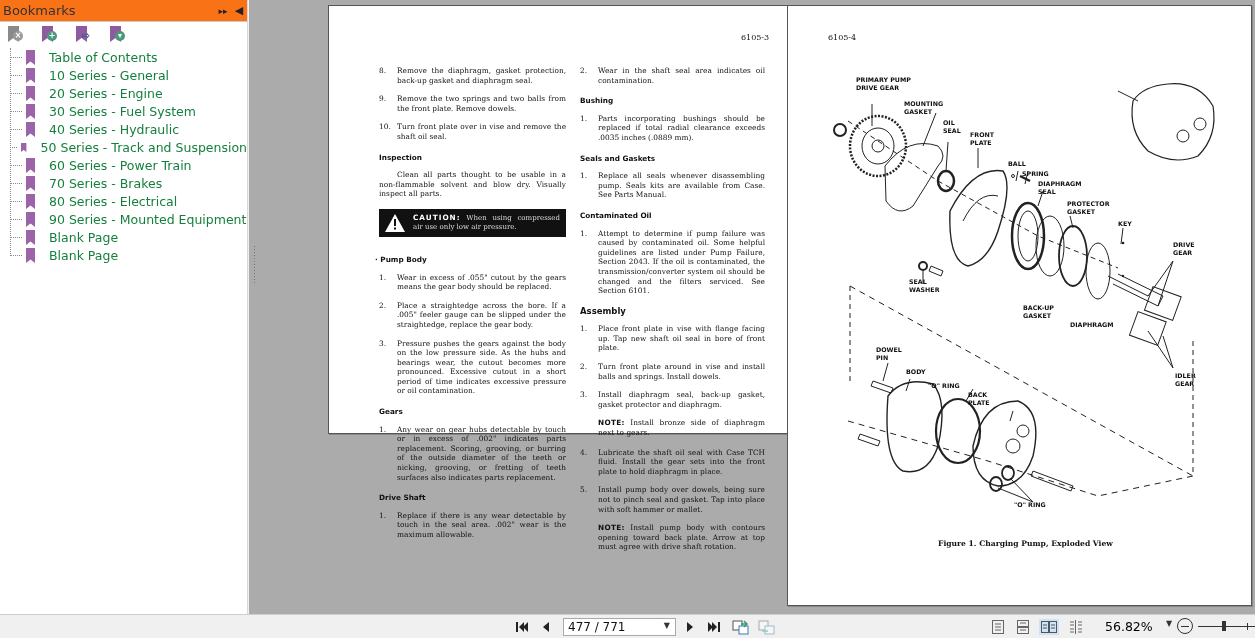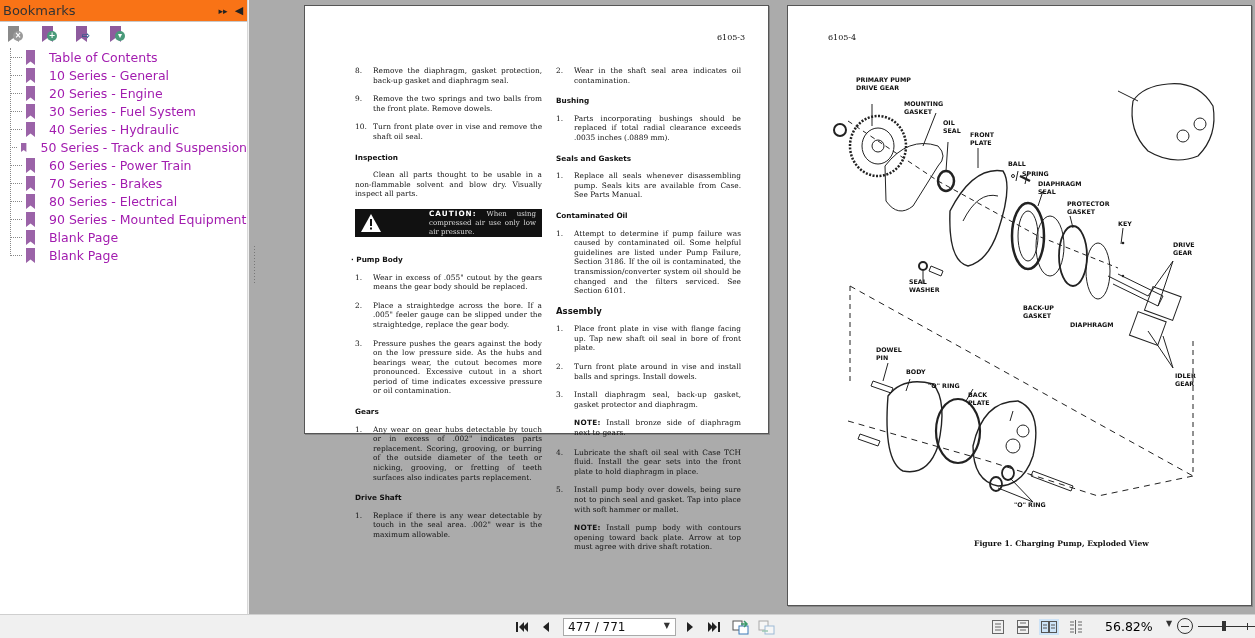--- a/index.html
+++ b/index.html
@@ -12,48 +12,48 @@
   #sb-title { font-size: 13px; color: #333; flex: 1; }
   .sb-hbtn { width: 16px; height: 16px; display: flex; align-items: center; justify-content: center; font-size: 9px; color: #222; cursor: pointer; }
   #sb-tools { height: 26px; display: flex; align-items: center; padding-left: 8px; gap: 18px; }
   .bm-tool { width: 16px; height: 18px; position: relative; cursor: pointer; }
   .bm-tool .flag { position: absolute; left: 0; top: 0; width: 11px; height: 16px; }
   .bm-tool .badge { position: absolute; left: 5px; top: 5px; width: 10px; height: 10px; border-radius: 50%; color: #fff; font-size: 8px; line-height: 10px; text-align: center; font-weight: bold; }
   #bm-list { list-style: none; position: relative; padding-top: 0; }
   .bm-item { height: 18px; display: flex; align-items: center; position: relative; padding-left: 10px; cursor: pointer; }
   .bm-item .tree { width: 12px; border-top: 1px dotted #888; margin-right: 4px; height: 0; }
   .bm-item .flag-icon { width: 9px; height: 15px; margin-right: 14px; }
-  .bm-item .label { font-size: 12.5px; color: #a21caf; white-space: nowrap; }
+  .bm-item .label { font-size: 12.5px; color: #15803d; white-space: nowrap; }
   #tree-vline { position: absolute; left: 10px; top: 0; height: 208px; border-left: 1px dotted #888; }
 
   
   #splitter { position: absolute; left: 249px; top: 0; width: 10px; height: 614px; background: #ababab; }
   #grip { position: absolute; left: 253px; top: 245px; width: 4px; height: 40px; background-image: radial-gradient(#777 0.8px, transparent 0.9px); background-size: 3px 3px; }
   #docarea { position: absolute; left: 259px; top: 0; width: 996px; height: 614px; background: #ababab; }
 
   .page { position: absolute; background: #fff; border: 1px solid #555; box-shadow: 1px 1px 0 #888; font-family: "DejaVu Serif", serif; color: #111; }
-  #page-left { left: 304px; top: 5px; width: 465px; height: 429px; }
+  #page-left { left: 328px; top: 5px; width: 465px; height: 429px; }
   #page-right { left: 787px; top: 5px; width: 465px; height: 601px; }
 
   .pnum { position: absolute; font-size: 8px; }
   .col { position: absolute; font-size: 7.4px; line-height: 9.6px; text-align: justify; }
   .sec { font-family: "DejaVu Sans", sans-serif; font-size: 7.3px; font-weight: bold; margin: 11px 0 8px 0; }
   .sec.big { font-size: 8.5px; }
   .item { display: flex; margin-bottom: 9px; }
   .item .n { width: 18px; flex-shrink: 0; }
   .item .t { flex: 1; }
   .para { text-indent: 18px; margin-bottom: 8px; }
   .note { margin: 2px 0 10px 18px; }
   .note b { font-family: "DejaVu Sans", sans-serif; font-size: 7.3px; letter-spacing: 0.3px; }
-  .caution { background: #111; color: #ddd; height: 28px; display: flex; align-items: center; padding: 0 6px; margin: 10px 0 18px 0; gap: 40px; }
+  .caution { background: #111; color: #ddd; height: 28px; display: flex; align-items: center; padding: 0 6px; margin: 10px 0 18px 0; }
   .caution .tri { width: 20px; height: 18px; margin-right: 8px; flex-shrink: 0; }
   .caution .ctext { font-size: 7px; line-height: 9px; }
   .caution .ctext b { font-family: "DejaVu Sans", sans-serif; font-size: 7.3px; letter-spacing: 1px; color: #fff; }
   .lbl { position: absolute; font-family: "DejaVu Sans", sans-serif; font-weight: bold; font-size: 6.3px; line-height: 8px; color: #111; white-space: nowrap; }
-  #fig-caption { position: absolute; left: 150px; top: 533px; font-size: 7.6px; font-weight: bold; margin-left: 36px; }
+  #fig-caption { position: absolute; left: 150px; top: 533px; font-size: 7.6px; font-weight: bold; }
 
   
   #toolbar { position: absolute; left: 0; top: 614px; width: 1255px; height: 36px; background: #f0f0f0; border-top: 1px solid #cfcfcf; }
   .tb { position: absolute; top: 4px; height: 16px; display: flex; align-items: center; justify-content: center; cursor: pointer; }
   #page-input { position: absolute; left: 563px; top: 3px; width: 113px; height: 18px; background: #fff; border: 1px solid #aaa; font-size: 12px; display: flex; align-items: center; padding-left: 4px; color: #111; font-family: "DejaVu Sans", sans-serif; }
   #page-input .dd { position: absolute; right: 5px; top: 2px; font-size: 8px; color: #333; }
   #zoom-value { position: absolute; left: 1105px; top: 4px; font-size: 12.5px; color: #000000; }
   #zoom-dd { position: absolute; left: 1166px; top: 4px; font-size: 8px; color: #333; }
   #zoom-out { position: absolute; left: 1177px; top: 3px; width: 16px; height: 16px; border: 1px solid #333; border-radius: 50%; }
   #zoom-out::after { content: ""; position: absolute; left: 3px; top: 6.5px; width: 8px; height: 1px; background: #333; }
@@ -254,21 +254,21 @@
           <span class="t">Parts incorporating bushings should be replaced if total radial clearance exceeds .0035 inches (.0889 mm).</span>
         </div>
       <div class="sec">Seals and Gaskets</div>
       <div class="item">
           <span class="n">1.</span>
           <span class="t">Replace all seals whenever disassembling pump. Seals kits are available from Case. See Parts Manual.</span>
         </div>
       <div class="sec">Contaminated Oil</div>
       <div class="item">
           <span class="n">1.</span>
-          <span class="t">Attempt to determine if pump failure was caused by contaminated oil. Some helpful guidelines are listed under Pump Failure, Section 3186. If the oil is contaminated, the transmission/converter system oil should be changed and the filters serviced. See Section 6101.</span>
+          <span class="t">Attempt to determine if pump failure was caused by contaminated oil. Some helpful guidelines are listed under Pump Failure, Section 2043. If the oil is contaminated, the transmission/converter system oil should be changed and the filters serviced. See Section 6101.</span>
         </div>
       <div class="sec big">Assembly</div>
       <div class="item">
           <span class="n">1.</span>
           <span class="t">Place front plate in vise with flange facing up. Tap new shaft oil seal in bore of front plate.</span>
         </div>
       <div class="item">
           <span class="n">2.</span>
           <span class="t">Turn front plate around in vise and install balls and springs. Install dowels.</span>
         </div>

